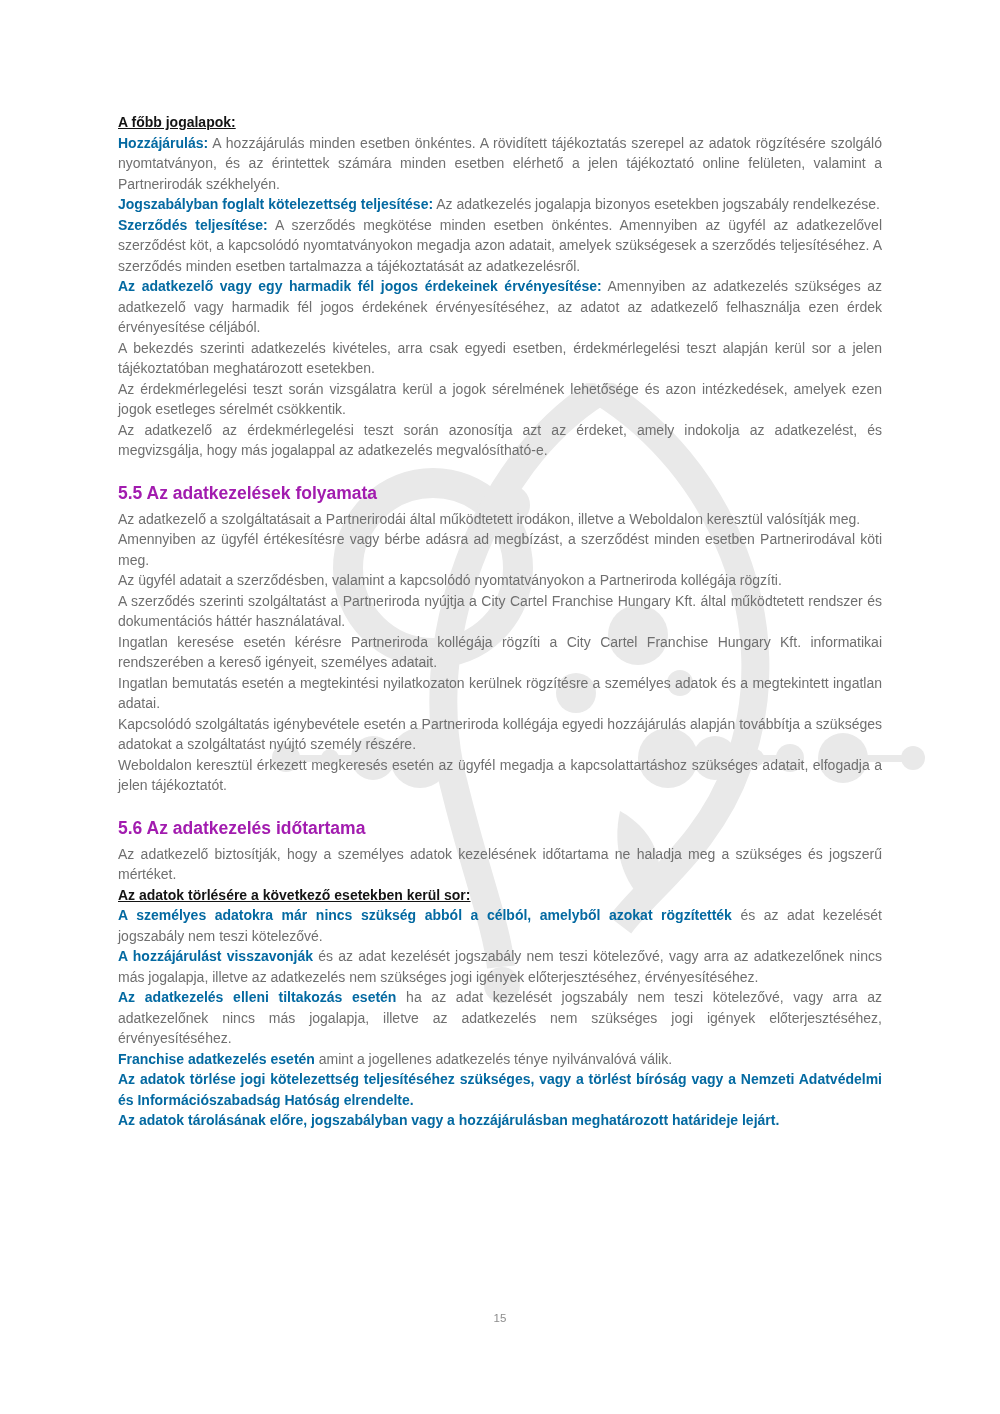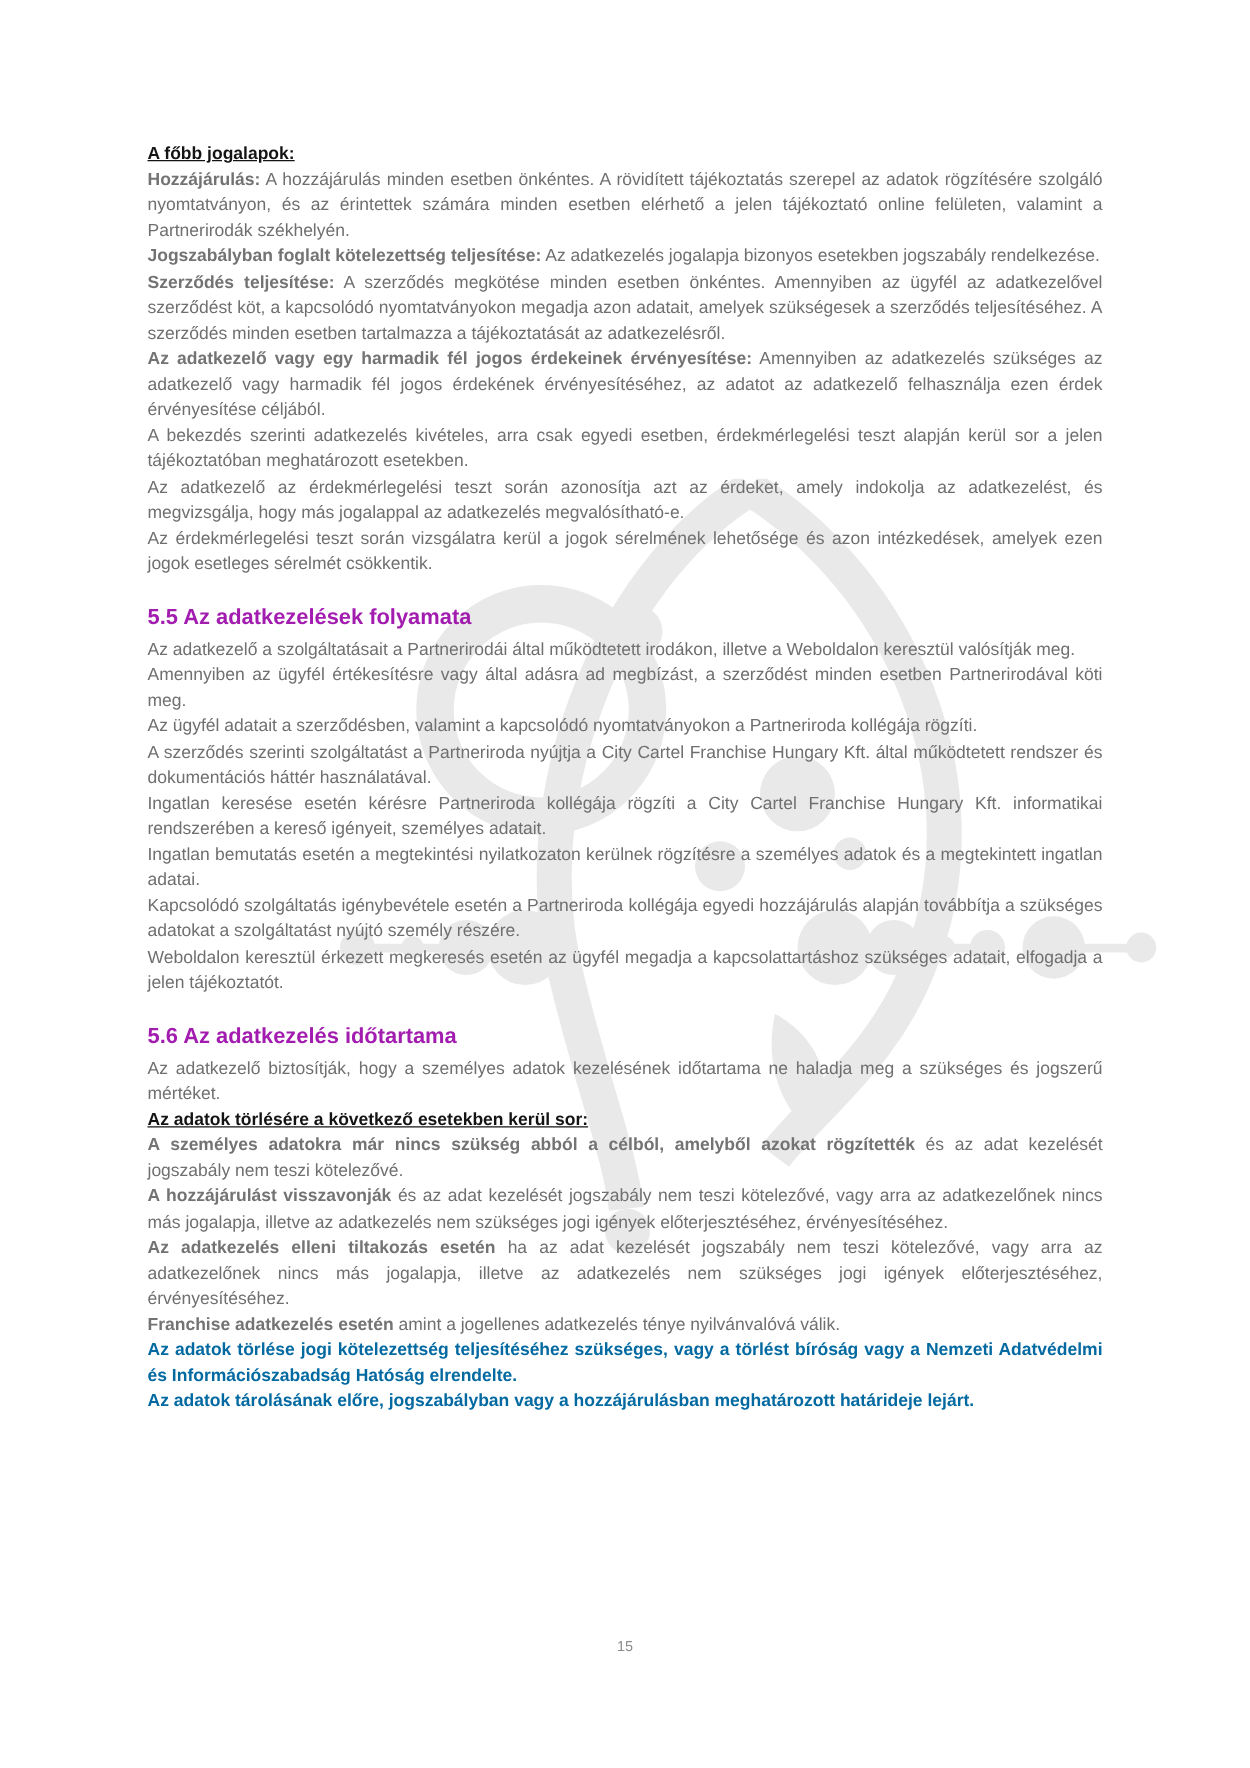--- a/index.html
+++ b/index.html
@@ -30,21 +30,21 @@
     font-size:14px;
     line-height:20.5px;
   }
   .para{
     margin:0;
     text-align:justify;
   }
   .plain{margin:0;text-align:justify;}
   .lead{
     font-weight:bold;
-    color:#737373;
+    color:#0369a1;
   }
   .h-underline{
     margin:0;
     font-weight:bold;
     color:#141414;
     text-decoration:underline;
     text-align:left;
   }
   .section-h{
     margin:21px 0 5px 0;
@@ -108,27 +108,27 @@
 
     <p class="para"><span class="lead">Hozzájárulás:</span><span> A hozzájárulás minden esetben önkéntes.  A rövidített tájékoztatás szerepel az adatok rögzítésére szolgáló nyomtatványon, és az érintettek számára minden esetben elérhető a jelen tájékoztató online felületen, valamint a Partnerirodák székhelyén.</span></p>
 
     <p class="para"><span class="lead">Jogszabályban foglalt kötelezettség teljesítése:</span><span> Az adatkezelés jogalapja bizonyos esetekben jogszabály rendelkezése.</span></p>
 
     <p class="para"><span class="lead">Szerződés teljesítése:</span><span> A szerződés megkötése minden esetben önkéntes. Amennyiben az ügyfél az adatkezelővel szerződést köt, a kapcsolódó nyomtatványokon megadja azon adatait, amelyek szükségesek a szerződés teljesítéséhez. A szerződés minden esetben tartalmazza a tájékoztatását az adatkezelésről.</span></p>
 
     <p class="para"><span class="lead">Az adatkezelő vagy egy harmadik fél jogos érdekeinek érvényesítése:</span><span> Amennyiben az adatkezelés szükséges az adatkezelő vagy harmadik fél jogos érdekének érvényesítéséhez, az adatot az adatkezelő felhasználja ezen érdek érvényesítése céljából.</span></p>
 
     <p class="plain">A bekezdés szerinti adatkezelés kivételes, arra csak egyedi esetben, érdekmérlegelési teszt alapján kerül sor a jelen tájékoztatóban meghatározott esetekben.</p>
+    <p class="plain">Az érdekmérlegelési teszt során vizsgálatra kerül a jogok sérelmének lehetősége és azon intézkedések, amelyek ezen jogok esetleges sérelmét csökkentik.</p>
     <p class="plain">Az adatkezelő az érdekmérlegelési teszt során azonosítja azt az érdeket, amely indokolja az adatkezelést, és megvizsgálja, hogy más jogalappal az adatkezelés megvalósítható-e.</p>
-    <p class="plain">Az érdekmérlegelési teszt során vizsgálatra kerül a jogok sérelmének lehetősége és azon intézkedések, amelyek ezen jogok esetleges sérelmét csökkentik.</p>
 
     <p class="section-h">5.5 Az adatkezelések folyamata</p>
 
     <p class="plain">Az adatkezelő a szolgáltatásait a Partnerirodái által működtetett irodákon, illetve a Weboldalon keresztül valósítják meg.</p>
-    <p class="plain">Amennyiben az ügyfél értékesítésre vagy által adásra ad megbízást, a szerződést minden esetben Partnerirodával köti meg.</p>
+    <p class="plain">Amennyiben az ügyfél értékesítésre vagy bérbe adásra ad megbízást, a szerződést minden esetben Partnerirodával köti meg.</p>
     <p class="plain">Az ügyfél adatait a szerződésben, valamint a kapcsolódó nyomtatványokon a Partneriroda kollégája rögzíti.</p>
     <p class="plain">A szerződés szerinti szolgáltatást a Partneriroda nyújtja a City Cartel Franchise Hungary Kft. által működtetett rendszer és dokumentációs háttér használatával.</p>
     <p class="plain">Ingatlan keresése esetén kérésre Partneriroda kollégája rögzíti a City Cartel Franchise Hungary Kft. informatikai rendszerében a kereső igényeit, személyes adatait.</p>
     <p class="plain">Ingatlan bemutatás esetén a megtekintési nyilatkozaton kerülnek rögzítésre a személyes adatok és a megtekintett ingatlan adatai.</p>
     <p class="plain">Kapcsolódó szolgáltatás igénybevétele esetén a Partneriroda kollégája egyedi hozzájárulás alapján továbbítja a szükséges adatokat a szolgáltatást nyújtó személy részére.</p>
     <p class="plain">Weboldalon keresztül érkezett megkeresés esetén az ügyfél megadja a kapcsolattartáshoz szükséges adatait, elfogadja a jelen tájékoztatót.</p>
 
     <p class="section-h">5.6 Az adatkezelés időtartama</p>
 
     <p class="plain">Az adatkezelő biztosítják, hogy a személyes adatok kezelésének időtartama ne haladja meg a szükséges és jogszerű mértéket.</p>

